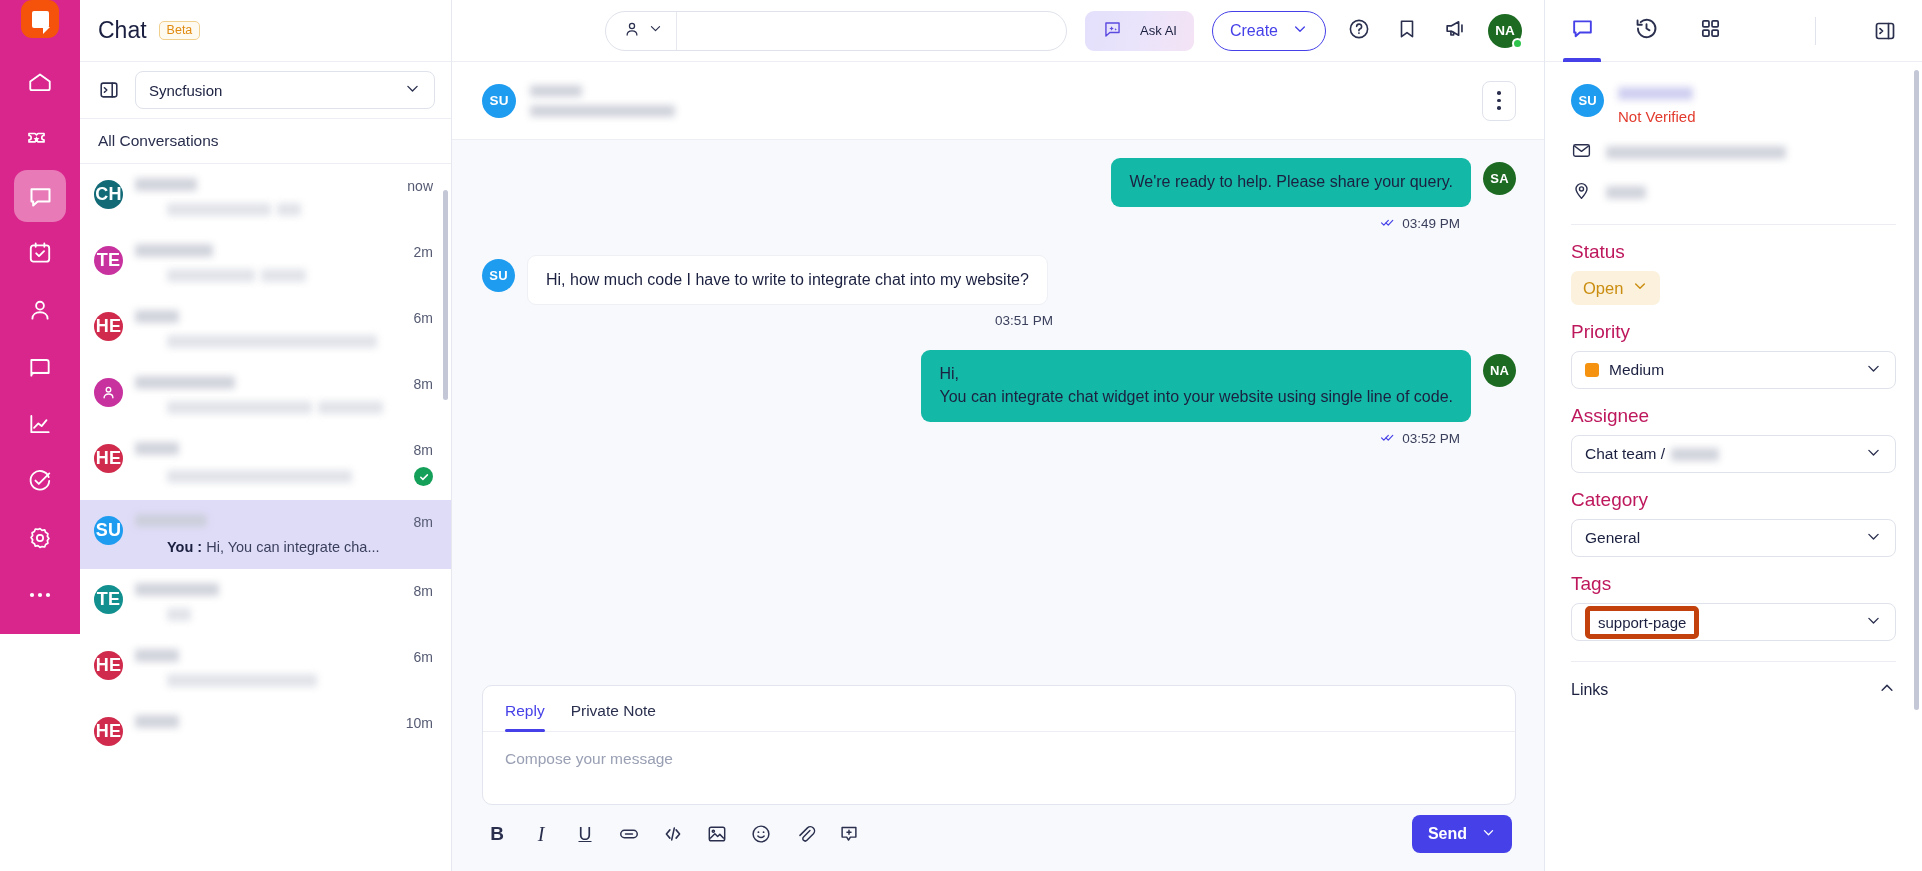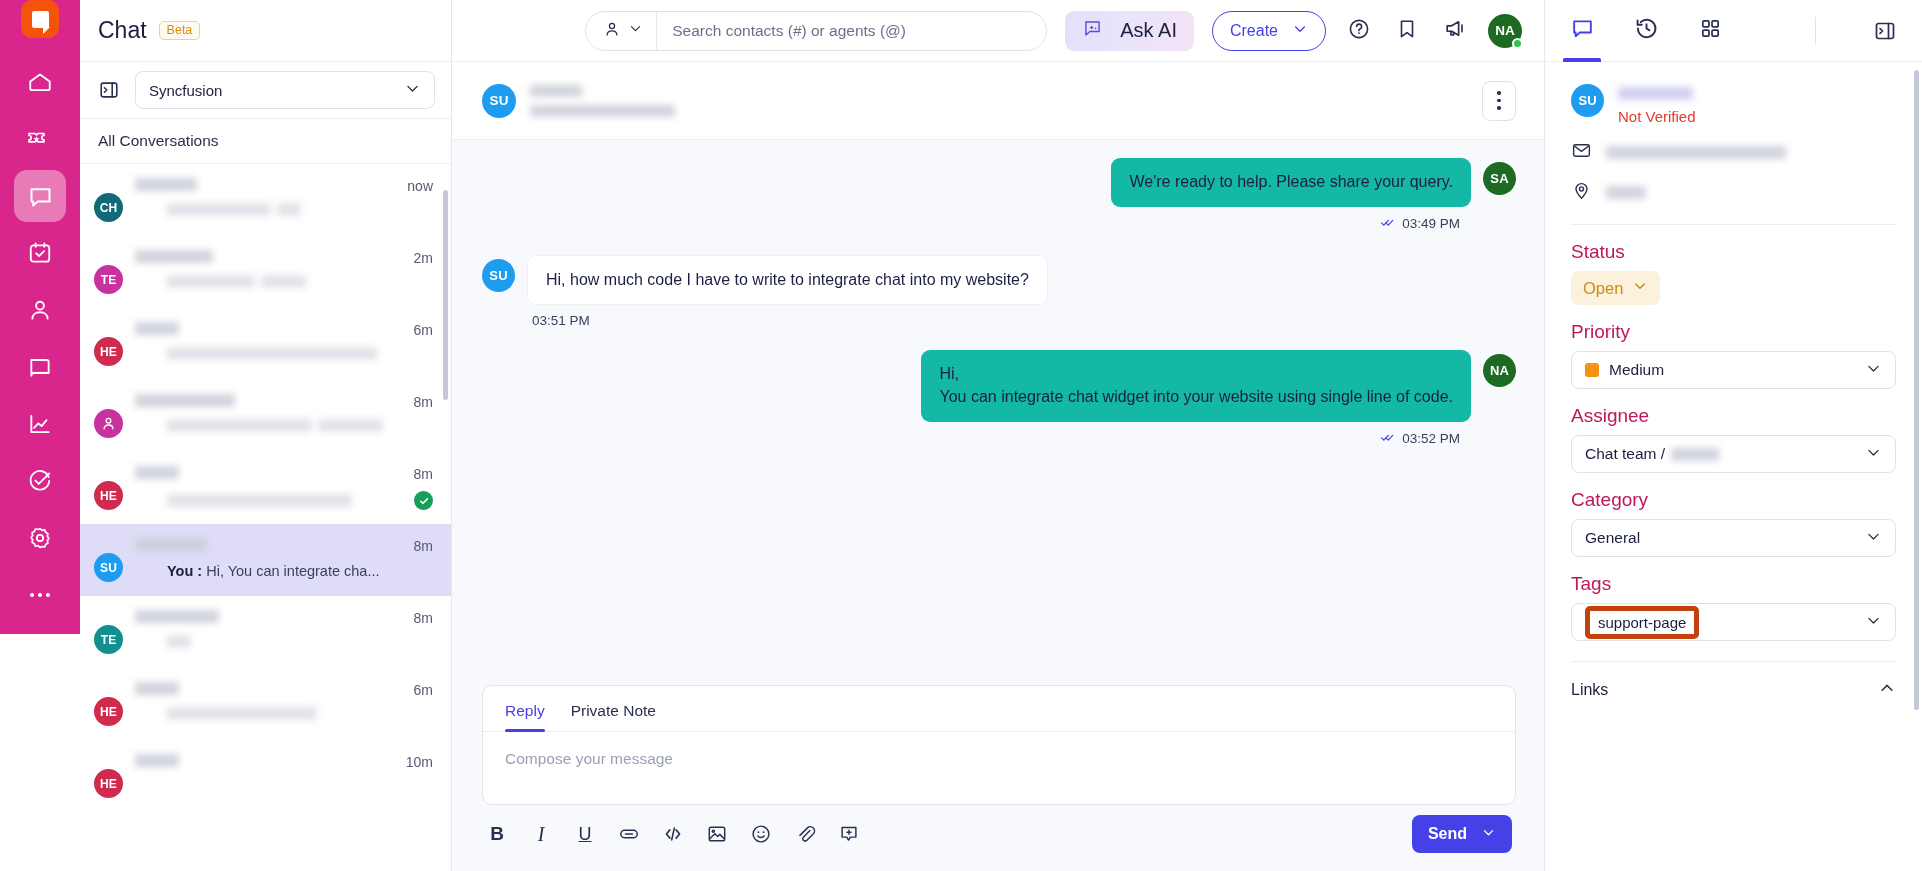--- a/index.html
+++ b/index.html
@@ -77,22 +77,22 @@
     position: absolute; right: 3px; top: 26px; width: 5px; height: 210px;
     background: #c4c8d6; border-radius: 3px; cursor: pointer;
   }
   .conv-item {
     display: flex; padding: 14px 18px 14px 14px; gap: 12px; cursor: pointer;
     position: relative; min-height: 62px;
   }
   .conv-item.selected { background: #dfdcf8; }
   .avatar {
     width: 29px; height: 29px; border-radius: 50%; flex: 0 0 29px;
-    color: #fff; font-size: 12px; font-weight: 700; letter-spacing: .2px;
-    display: flex; align-items: center; justify-content: center; margin-top: 15px;
+    color: #fff; font-size: 18px; font-weight: 700; letter-spacing: .2px;
+    display: flex; align-items: center; justify-content: center; margin-top: 2px;
   }
   .conv-body { flex: 1; min-width: 0; }
   .conv-row1 { display: flex; align-items: flex-start; }
   .blur {
     display: inline-block; background: #c9ccd6; border-radius: 2px;
     filter: blur(3.5px); opacity: .85; vertical-align: middle;
   }
   .blur.light { background: #dcdee5; }
   .conv-time { margin-left: auto; font-size: 14px; color: #555a72; padding-left: 8px; white-space: nowrap; }
   .conv-preview { margin-top: 9px; display: flex; align-items: center; margin-left: 32px; }
@@ -117,21 +117,21 @@
     display: flex; align-items: center; gap: 7px; padding: 0 13px 0 17px; height: 100%;
     border-right: 1px solid #e6e8ef; cursor: pointer;
   }
   .search-input {
     border: 0; outline: 0; flex: 1; height: 100%; padding: 0 15px; font-size: 15.5px;
     color: #1b2040; font-family: inherit; background: transparent;
   }
   .search-input::placeholder { color: #6b7089; }
   .askai-btn {
     display: flex; align-items: center; gap: 17px; height: 40px; padding: 0 17px;
-    border-radius: 9px; cursor: pointer; font-size: 20px; color: #1b2040;
+    border-radius: 9px; cursor: pointer; font-size: 13px; color: #1b2040;
     background: linear-gradient(100deg,#e4dffb 0%,#e9e4fb 45%,#f4e3f5 100%);
     justify-content: space-between;
   }
   .create-btn {
     display: flex; align-items: center; gap: 14px; height: 40px; padding: 0 17px;
     border: 1px solid #4540e8; border-radius: 21px; color: #4540e8; font-size: 16px; cursor: pointer;
   }
   .icon-btn { width: 30px; height: 30px; display:flex; align-items:center; justify-content:center; cursor: pointer; }
   .hdr-avatar {
     width: 34px; height: 34px; border-radius: 50%; background: #1d6b23; color: #fff;
@@ -160,20 +160,21 @@
   .msg-row.out { justify-content: flex-end; }
   .bubble {
     border-radius: 9px; padding: 13px 18px; font-size: 16px; line-height: 1.42; color: #1b2040;
     max-width: 640px;
   }
   .bubble.in { background: #fff; border: 1px solid #eef0f5; }
   .bubble.out { background: #14b8a6; }
   .msg-meta {
     display: flex; align-items: center; gap: 7px; font-size: 13.5px; color: #3a3f5c;
     margin-top: 8px;
+    justify-content: center;
   }
   .msg-meta.right { justify-content: flex-end; padding-right: 56px; }
   .msg-meta.left { padding-left: 50px; }
   .msg-gap { height: 22px; }
 
   
   .composer-wrap { padding: 0 28px 18px 30px; flex: 0 0 auto; }
   .composer {
     background: #fff; border: 1px solid #e2e5ee; border-radius: 10px; overflow: hidden;
   }
@@ -503,21 +504,20 @@
                 <circle cx="12" cy="8" r="3.4"></circle>
                 <path d="M5.5 20c0-3.6 2.9-5.6 6.5-5.6s6.5 2 6.5 5.6"></path>
               </svg>
           </span>
           <span>
             <svg width="15" height="15" viewBox="0 0 24 24" fill="none" stroke="#2a2f4e" stroke-width="1.9" stroke-linecap="round" stroke-linejoin="round">
                 <path d="M5.5 9l6.5 6.5L18.5 9"></path>
               </svg>
           </span>
         </div>
-        <input class="search-input" value="" placeholder="Search contacts (#) or agents (@)" style="">
       </div>
 
       <div class="askai-btn">
         <span>
           <svg width="21" height="21" viewBox="0 0 24 24" fill="none" stroke="#5b4ae0" stroke-width="1.6" stroke-linejoin="round">
               <path d="M4.5 4.5h15v11H9l-4.5 4z"></path>
               <path d="M11 8.2l.8 1.8 1.8.8-1.8.8-.8 1.8-.8-1.8-1.8-.8 1.8-.8z" fill="#5b4ae0" stroke="none"></path>
               <path d="M15.6 10.4l.45 1.05 1.05.45-1.05.45-.45 1.05-.45-1.05-1.05-.45 1.05-.45z" fill="#5b4ae0" stroke="none"></path>
             </svg>
         </span>

